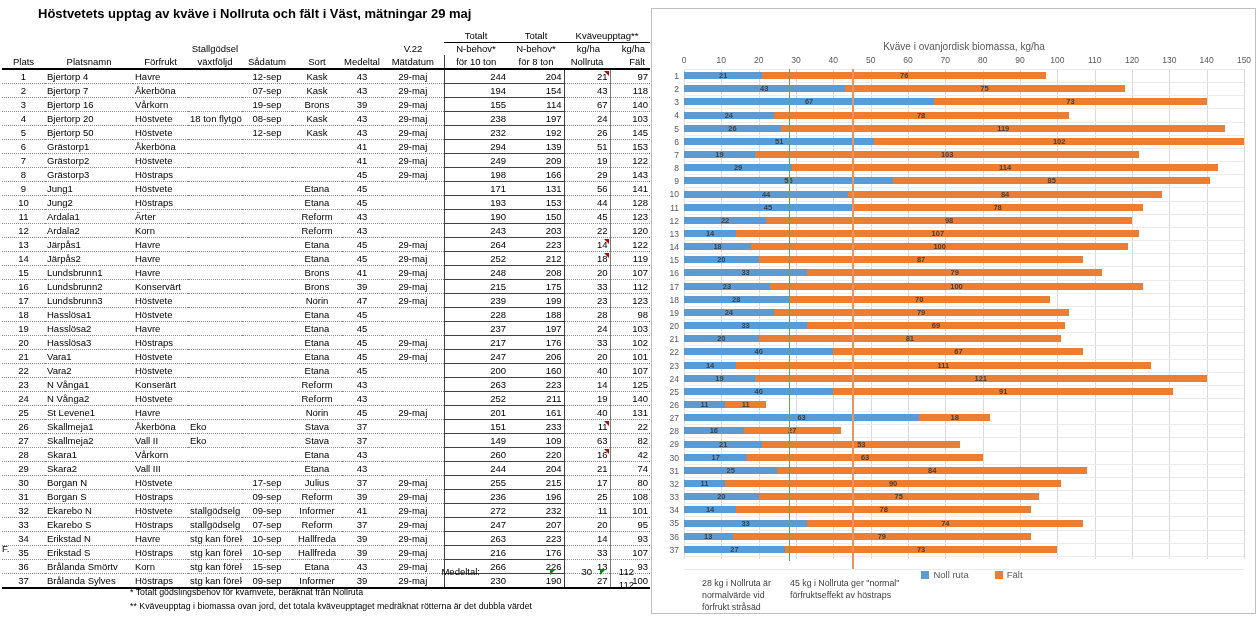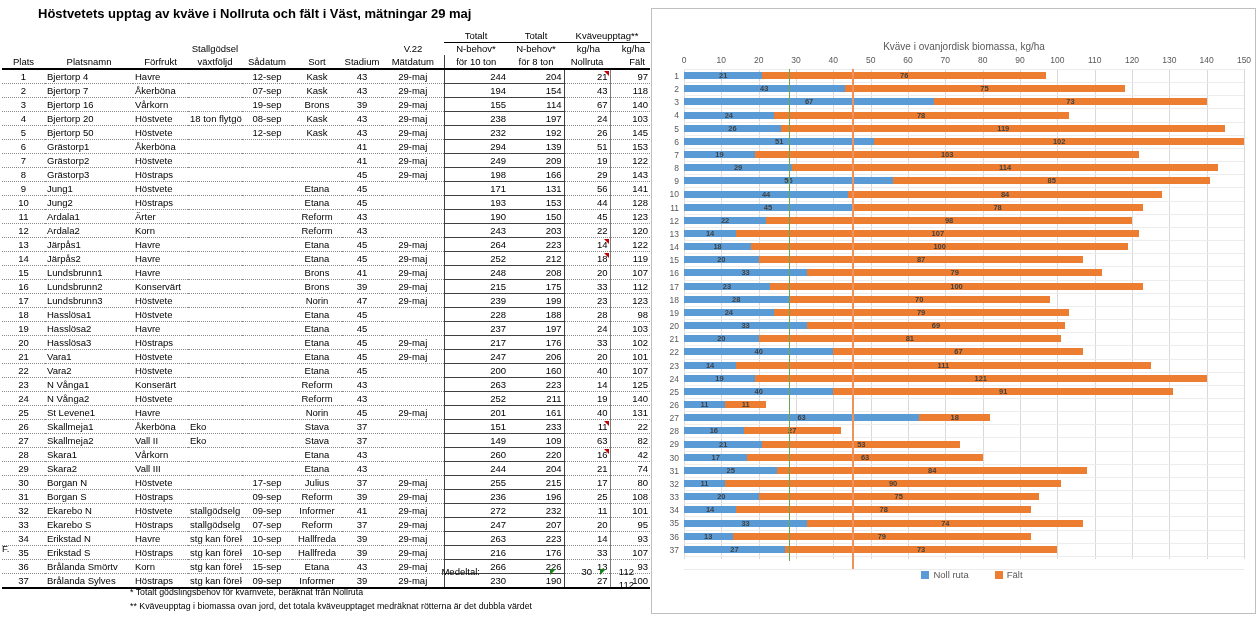--- a/index.html
+++ b/index.html
@@ -94,21 +94,21 @@
           <th class="r" style="padding-right:10px">kg/ha</th>
           <th class="r" style="padding-right:5px">kg/ha</th>
         </tr>
         <tr class="h3" id="header-row3">
             <th class="">Plats</th>
             <th class="">Platsnamn</th>
             <th class="">Förfrukt</th>
             <th class="">växtföljd</th>
             <th class="c">Sådatum</th>
             <th class="c">Sort</th>
-            <th class="c">Stadium</th>
+            <th class="c">Medeltal</th>
             <th class="c">Mätdatum</th>
             <th class="c bl">för 10 ton</th>
             <th class="c">för 8 ton</th>
             <th class="c">Nollruta</th>
             <th class="r" style="padding-right: 5px;">Fält</th>
           </tr>
       </thead>
       <tbody id="table-body">
           <tr>
             <td class="c">1</td>
@@ -910,15 +910,17 @@
     <div id="legend">
       <span class="legend-item">
         <span class="swatch" id="swatch-noll" style="background: rgb(91, 155, 213);"></span>
         <span>Noll ruta</span>
       </span>
       <span class="legend-item">
         <span class="swatch" id="swatch-falt" style="background: rgb(237, 125, 49);"></span>
         <span>Fält</span>
       </span>
     </div>
+    <div class="annot" id="annot-1">28 kg i Nollruta är<br>normalvärde vid<br>förfrukt stråsäd</div>
+    <div class="annot" id="annot-2">45 kg i Nollruta ger "normal"<br>förfruktseffekt av höstraps</div>
   </div>
 
 </div>
 
 </body></html>

